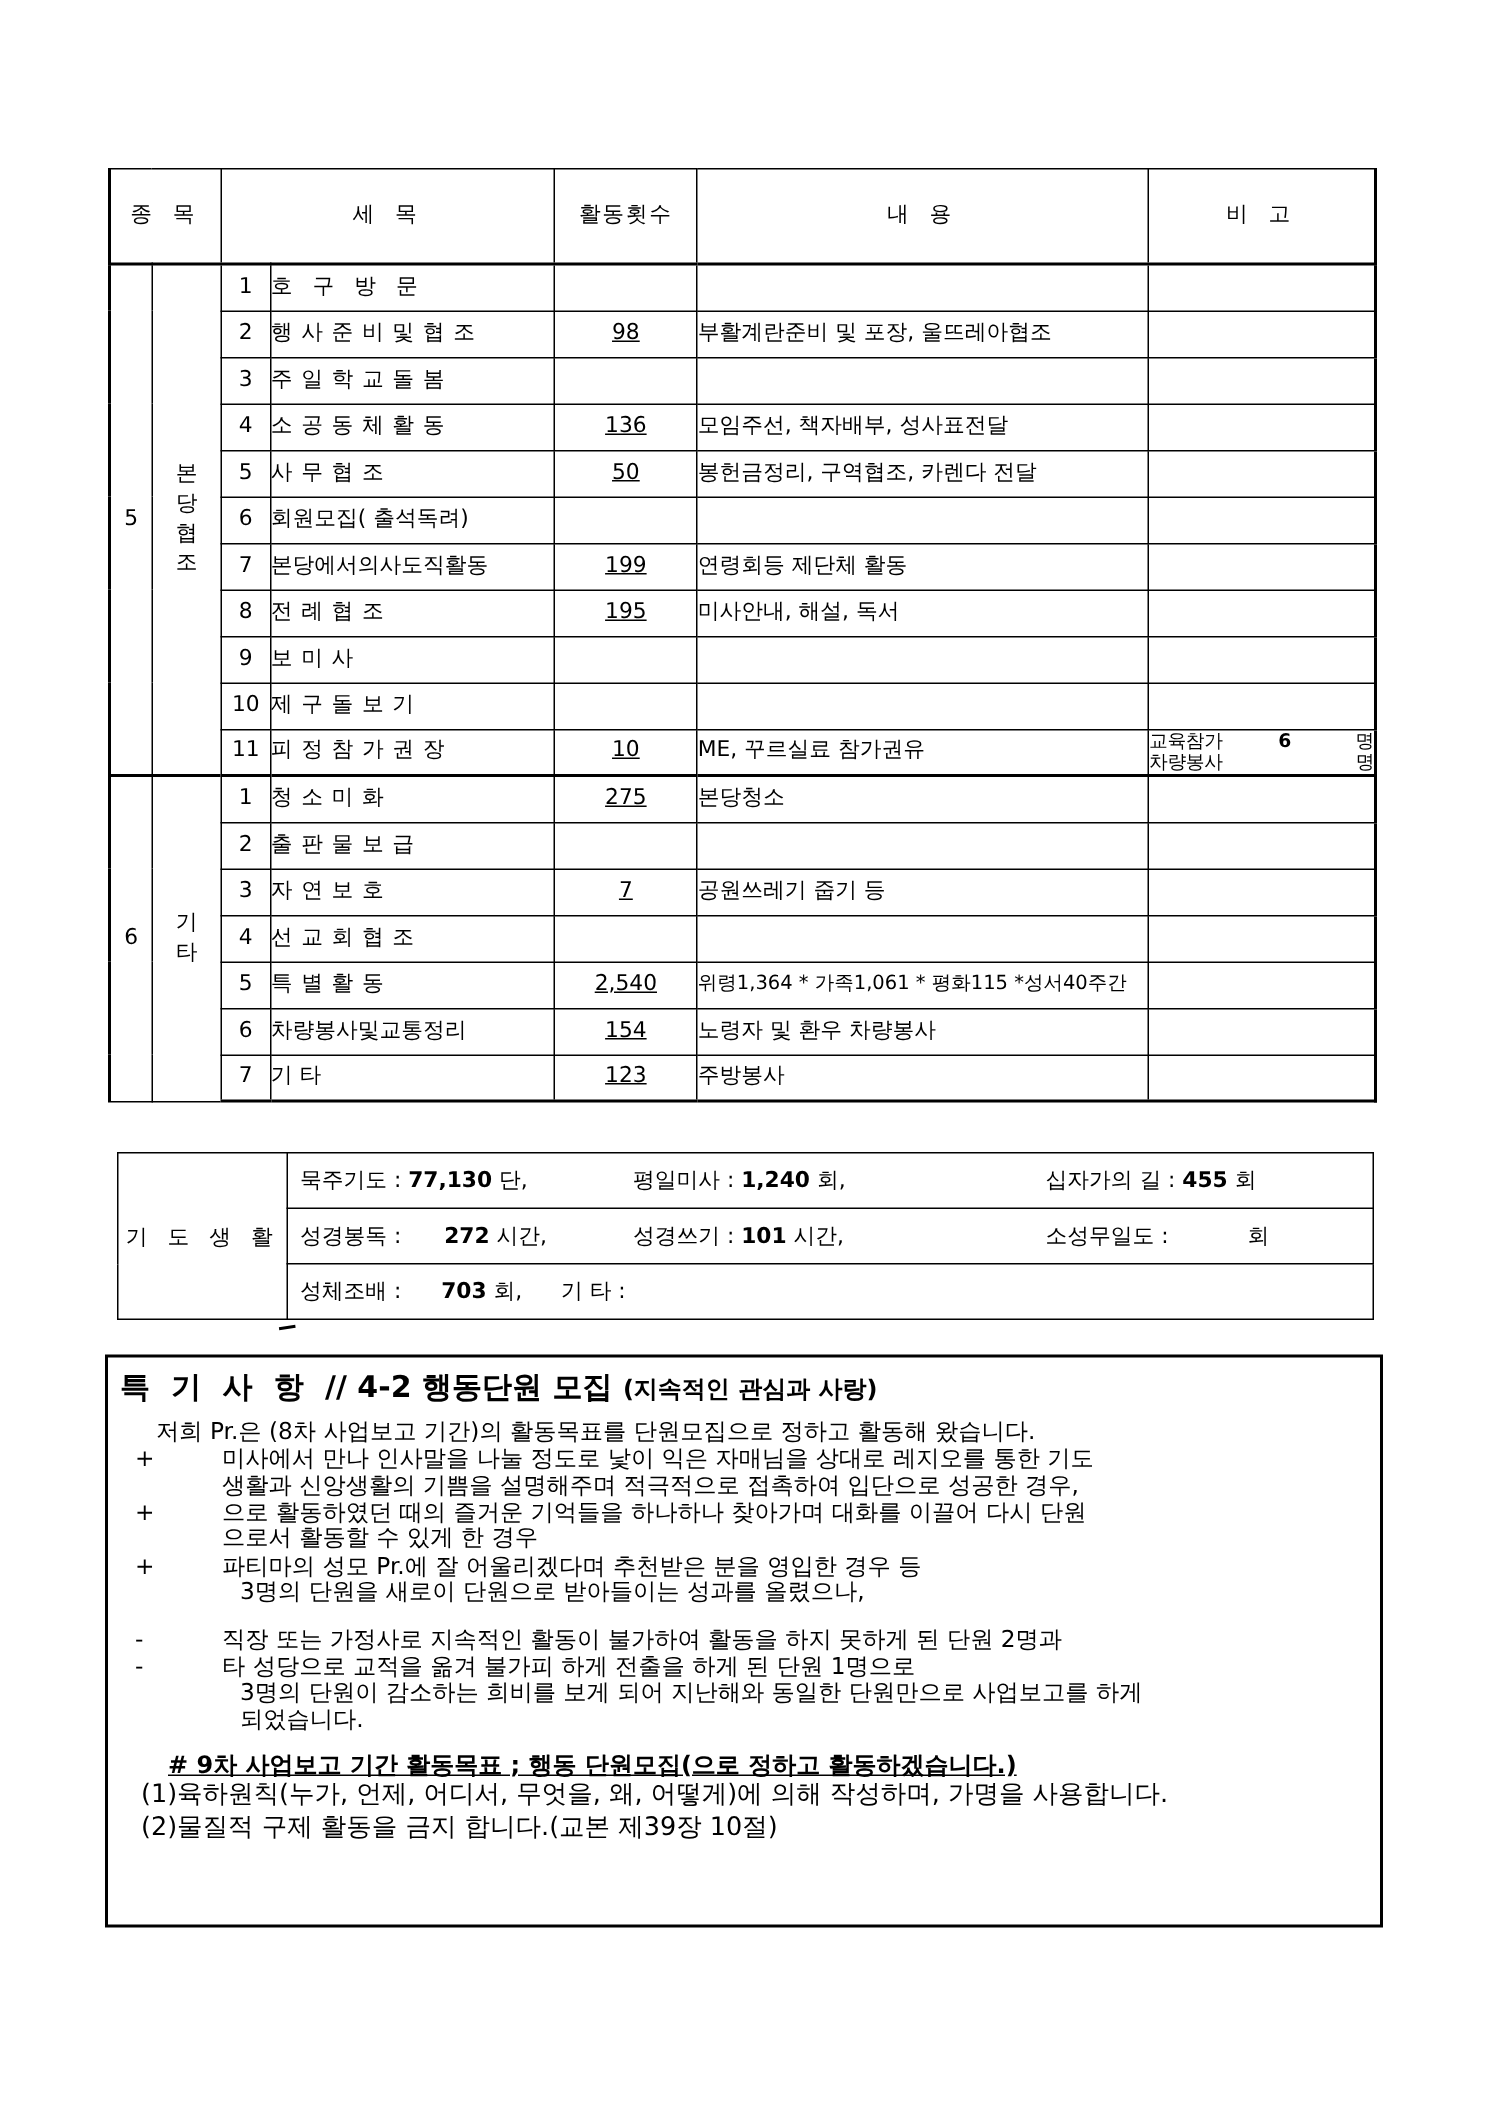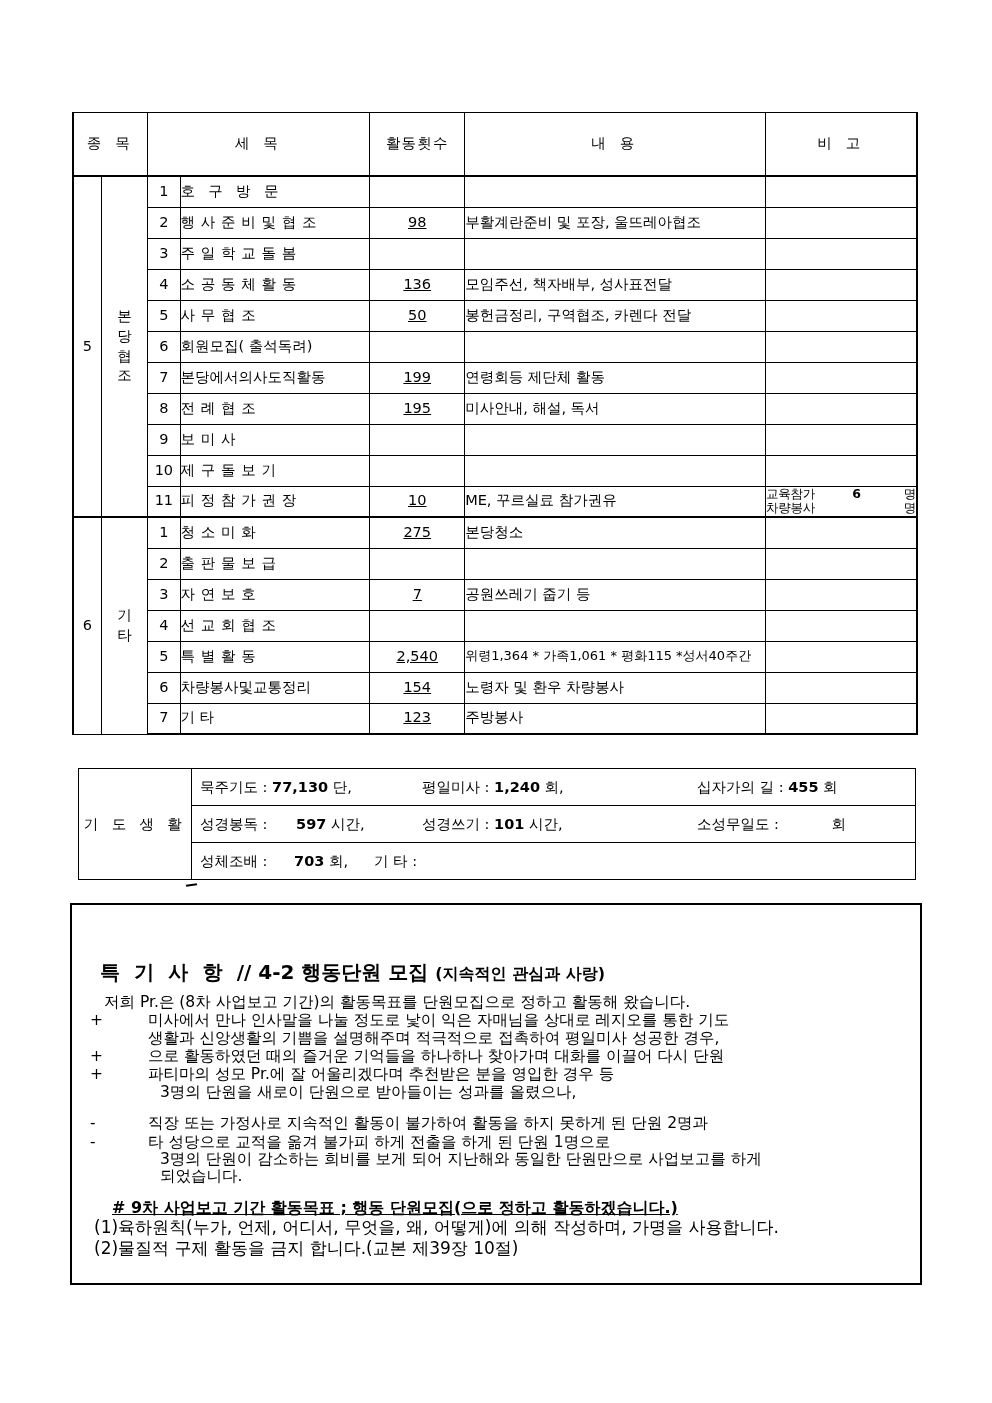--- a/index.html
+++ b/index.html
@@ -147,24 +147,23 @@
     left: 70px;
     top: 903px;
     width: 852px;
     height: 382px;
     border: 2px solid #000;
     box-sizing: border-box;
   }
   .sp-title {
     font-size: 20px;
     font-weight: bold;
-    padding: 6px 0 0 28px;
+    padding: 6px 0 0 8px;
     letter-spacing: 0;
     white-space: nowrap;
-    margin-top: 48px;
   }
   .sp-title .lead { letter-spacing: 0.18em; }
   .sp-title .paren { font-size: 16px; }
 
   .sp-body {
     padding: 8px 10px 0 18px;
     font-size: 15.5px;
     line-height: 1.12;
   }
   .sp-body .plain { white-space: nowrap; padding-left: 14px; }
@@ -413,21 +412,21 @@
           <span>십자가의 길 :</span>
           <b>455</b>
           <span>회</span>
         </span>
       </td>
     </tr>
     <tr>
       <td class="p-body">
         <span class="seg" style="left:8px">
           <span>성경봉독 :</span>
-          <b style="padding-left:24px">597</b>
+          <b style="padding-left:24px">272</b>
           <span>시간,</span>
         </span>
         <span class="seg" style="left:230px">
           <span>성경쓰기 :</span>
           <b>101</b>
           <span>시간,</span>
         </span>
         <span class="seg" style="left:505px">
           <span>소성무일도 :</span>
           <b style="padding:0 24px"></b>
@@ -458,28 +457,29 @@
     <span class="lead">특 기 사 항 </span><span>// 4-2 행동단원 모집 </span><span class="paren">(지속적인 관심과 사랑)</span>
   </div>
 
   <div class="sp-body">
     <div class="plain">저희 Pr.은 (8차 사업보고 기간)의 활동목표를 단원모집으로 정하고 활동해 왔습니다.</div>
 
     <div class="sp-item">
       <span class="mk">+</span>
       <span class="tx">
         <div>미사에서 만나 인사말을 나눌 정도로 낯이 익은 자매님을 상대로 레지오를 통한 기도</div>
-        <div>생활과 신앙생활의 기쁨을 설명해주며 적극적으로 접촉하여 평일미사 성공한 경우,</div>
+        <div>생활과 신앙생활의 기쁨을 설명해주며 적극적으로 접촉하여 입단으로 성공한 경우,</div>
       </span>
     </div>
 
     <div class="sp-item">
       <span class="mk">+</span>
       <span class="tx">
         <div>으로 활동하였던 때의 즐거운 기억들을 하나하나 찾아가며 대화를 이끌어 다시 단원</div>
+        <div>으로서 활동할 수 있게 한 경우</div>
       </span>
     </div>
 
     <div class="sp-item">
       <span class="mk">+</span>
       <span class="tx">
         <div>파티마의 성모 Pr.에 잘 어울리겠다며 추천받은 분을 영입한 경우 등</div>
         <div class="ind">3명의 단원을 새로이 단원으로 받아들이는 성과를 올렸으나,</div>
       </span>
     </div>

